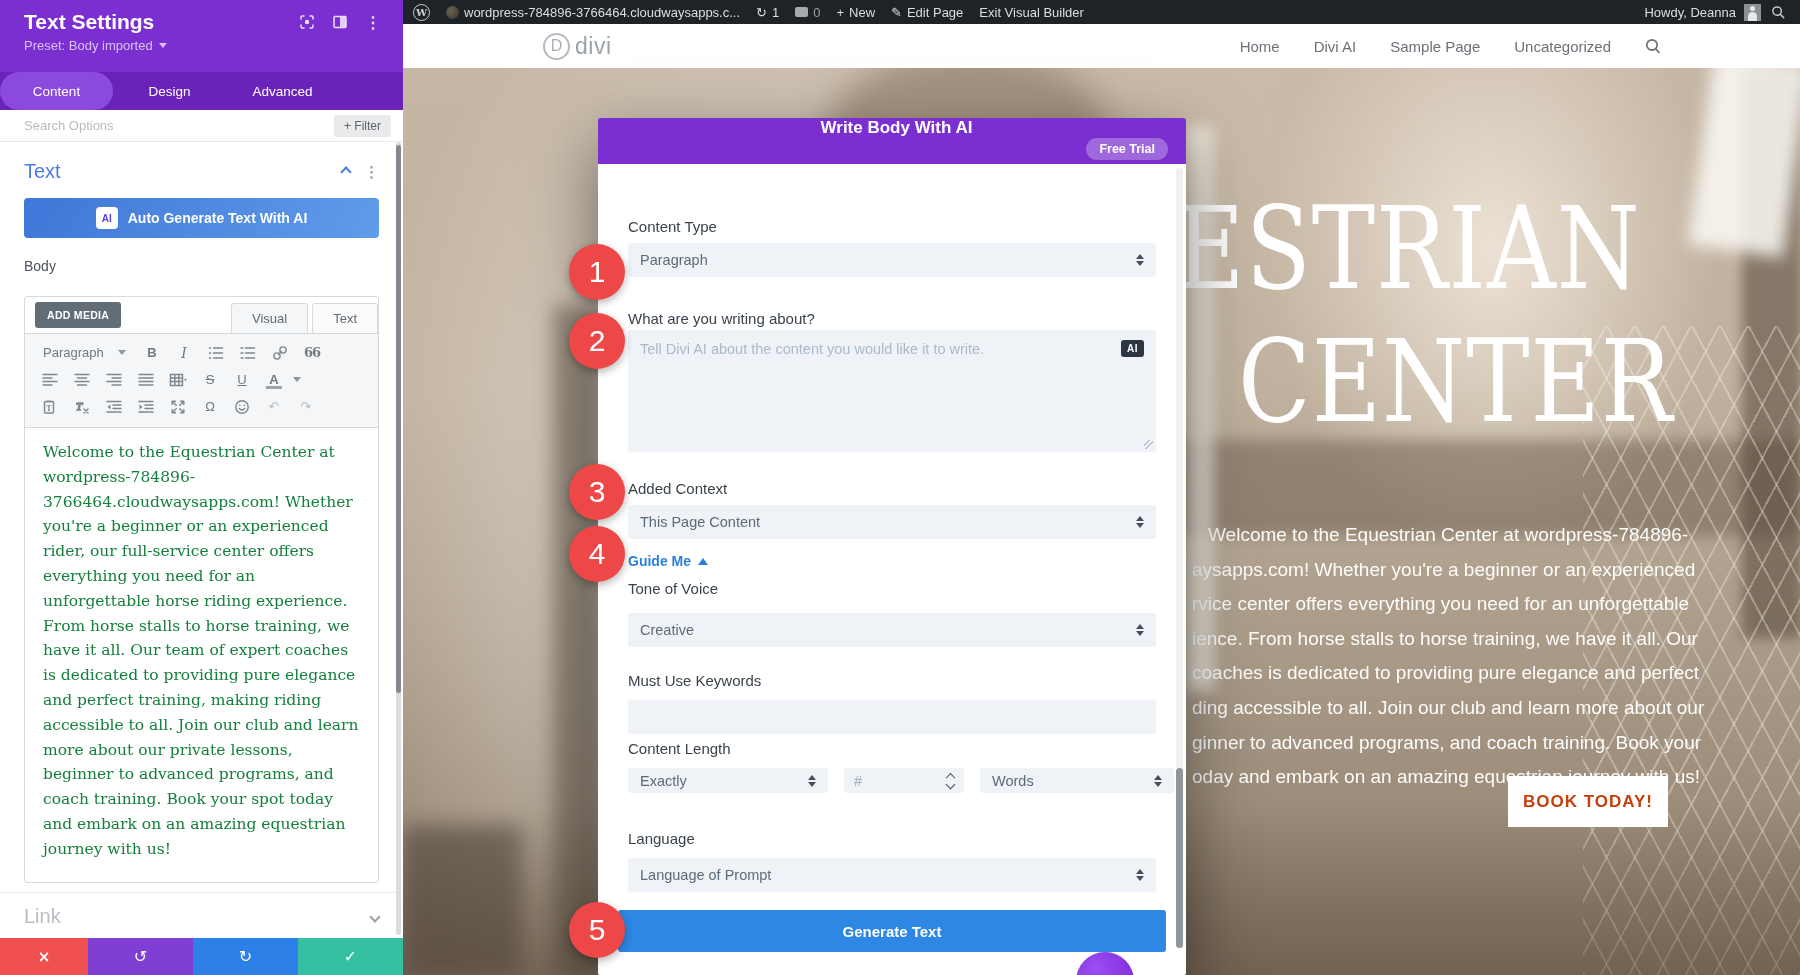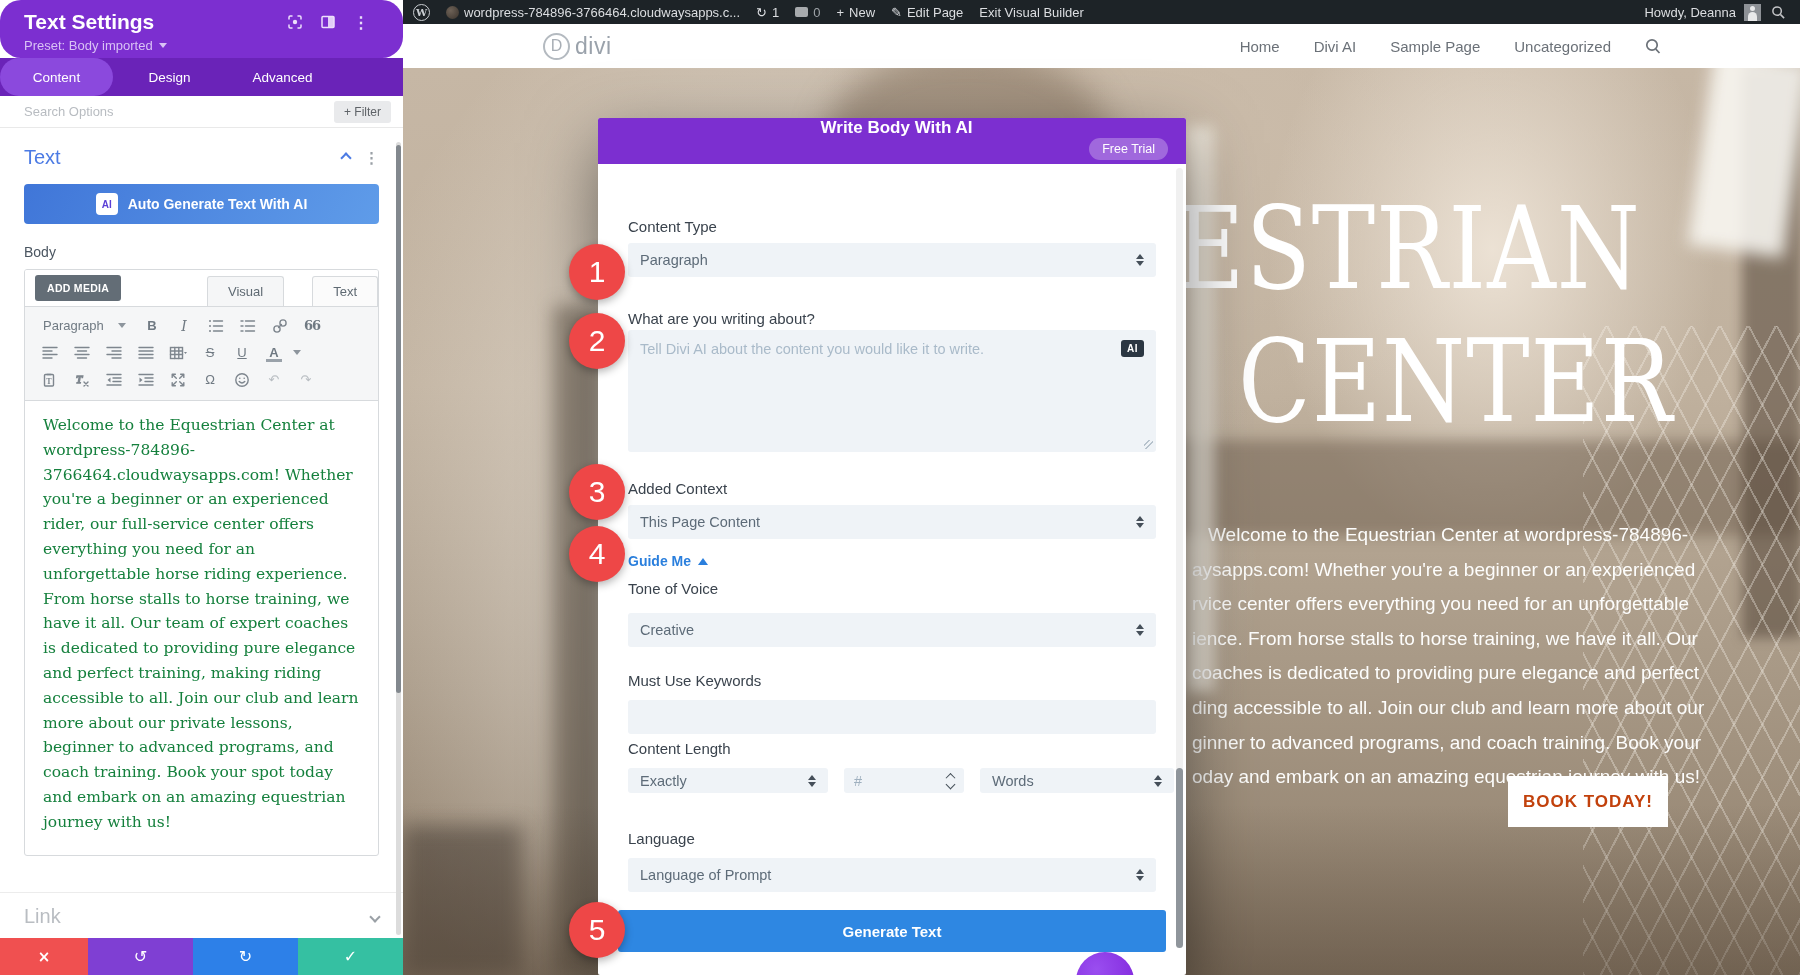--- a/index.html
+++ b/index.html
@@ -63,21 +63,21 @@
   .hero-para div:first-child { padding-left:16px; }
   .cta { position:absolute; left:1105px; top:708px; width:160px; height:51px; background:#fff; border:none;
     font-family:"Liberation Sans",sans-serif; font-size:17px; font-weight:bold; letter-spacing:1px; color:#c2410c; cursor:pointer; }
 
   
   .modal { position:absolute; left:598px; top:118px; width:588px; height:857px; background:#fff; z-index:30;
     box-shadow:0 25px 70px rgba(0,0,0,.5); border-radius:2px; }
   .m-head { position:absolute; left:0; right:0; top:0; height:46px; background:#7c2fd0; border-radius:2px 2px 0 0;
     display:flex; align-items:center; padding:0 18px 0 27px;flex-direction:column; }
   .m-title { color:#fff; font-size:17px; font-weight:600; }
-  .m-pill { margin-left:auto; background:rgba(255,255,255,.28); color:#fff; font-size:12.5px; font-weight:400;
+  .m-pill { margin-left:auto; background:rgba(255,255,255,.28); color:#fff; font-size:12.5px; font-weight:700;
     padding:4px 13px; border-radius:12px; }
   .m-x { color:#fff; font-size:20px; margin-left:16px; cursor:pointer; line-height:1; }
   .lb { position:absolute; left:30px; right:30px; font-size:15px; font-weight:500; color:#3a434d; }
   .sel { position:absolute; left:30px; right:30px; height:34px; background:#eff3f7; border-radius:3px;
     display:flex; align-items:center; padding:0 12px; font-size:14.5px; color:#5d6b78; cursor:pointer; }
   .ud { margin-left:auto; display:flex; flex-direction:column; gap:2px; }
   .ud i { width:0; height:0; border-left:4px solid transparent; border-right:4px solid transparent; }
   .ud .u { border-bottom:5px solid #454f59; }
   .ud .d { border-top:5px solid #454f59; }
   .m-ta { position:absolute; left:30px; right:30px; top:212px; height:122px; background:#eff3f7; border:none;
@@ -112,21 +112,21 @@
 
   .num { position:absolute; width:56px; height:56px; border-radius:50%; background:#ee4747; color:#fff; z-index:70;
     display:flex; align-items:center; justify-content:center; font-size:30px; box-shadow:0 3px 8px rgba(0,0,0,.3); }
   .n1{left:569px;top:244px;} .n2{left:569px;top:313px;} .n3{left:569px;top:464px;} .n4{left:569px;top:526px;} .n5{left:569px;top:902px;}
   .fab { position:absolute; left:1076px; top:952px; width:58px; height:58px; border-radius:50%; z-index:40;
     background:radial-gradient(circle at 35% 30%, #9a4ef0, #7c1fd8); cursor:pointer; }
 
   
   .panel { position:absolute; left:0; top:0; width:403px; height:975px; background:#fff; z-index:60;
     display:flex; flex-direction:column; }
-  .p-head { height:58px; background:#7c2fd0; padding:10px 34px 0 24px; color:#fff; flex:none;border-radius:21px; }
+  .p-head { height:72px; background:#7c2fd0; padding:10px 22px 0 24px; color:#fff; flex:none; }
   .p-head-row { display:flex; align-items:center; }
   .p-title { font-size:21px; font-weight:600; }
   .p-hicons { margin-left:auto; display:flex; align-items:center; gap:17px; }
   .p-hicons svg, .p-hicons span { cursor:pointer; }
   .p-dots { color:#e9ddf9; font-size:16px; font-weight:bold; }
   .p-preset { margin-top:4px; font-size:13px; color:#d9c2f5; display:flex; align-items:center; gap:6px; cursor:pointer; }
   .car { width:0; height:0; border-left:4px solid transparent; border-right:4px solid transparent; border-top:5px solid currentColor; display:inline-block; }
   .p-tabs { height:38px; background:#6a23b8; display:flex; flex:none; }
   .p-tab { width:113px; display:flex; align-items:center; justify-content:center; color:#fff; font-size:13.5px; cursor:pointer; }
   .p-tab.active { background:#8b49dd;border-radius:19px; }
@@ -143,25 +143,25 @@
   .chev { display:inline-block; width:8px; height:8px; border-right:2px solid currentColor; border-bottom:2px solid currentColor; cursor:pointer; }
   .chev.up { transform:rotate(225deg); color:#4c7be4; }
   .chev.down { transform:rotate(45deg); color:#9aa0a6; }
   .sec-dots { color:#9aa0a6; font-size:15px; font-weight:bold; cursor:pointer; }
   .ai-btn { margin-top:15px; height:40px; width:100%; border:none; border-radius:4px; cursor:pointer;
     background:linear-gradient(120deg,#4076d8 0%, #5f9ce9 100%); display:flex; align-items:center; justify-content:center; gap:10px; }
   .ai-chip { width:22px; height:22px; background:#fff; border-radius:4px; display:flex; align-items:center; justify-content:center;
     font-size:10px; font-weight:bold; color:#5b3fd6; }
   .ai-btn .lbl { color:#fff; font-size:14px; font-weight:600; }
   .body-label { margin-top:20px; font-size:14px; color:#4a5560; }
-  .editor { margin-top:9px; border:1px solid #d7dadd; border-radius:3px; overflow:hidden; }
+  .editor { margin-top:22px; border:1px solid #d7dadd; border-radius:3px; overflow:hidden; }
   .ed-top { height:36px; display:flex; align-items:flex-end; background:#fff; padding:0; }
   .add-media { margin:0 0 5px 10px; background:#636d76; color:#fff; border:none; border-radius:3px; font-size:10.5px;
     font-weight:bold; padding:7px 12px; letter-spacing:.3px; cursor:pointer; font-family:"Liberation Sans",sans-serif; }
-  .ed-tabs { margin-left:auto; display:flex; height:30px;gap:24px; }
+  .ed-tabs { margin-left:auto; display:flex; height:30px; }
   .ed-tab { padding:0 20px; display:flex; align-items:center; font-size:13px; color:#5f6a73; cursor:pointer;
     border:1px solid #d7dadd; border-bottom:none; border-radius:3px 3px 0 0; margin-left:4px; background:#fbfbfb; }
   .ed-tab.active { background:#f5f6f7; }
   .ed-toolbar { background:#f5f6f7; border-top:1px solid #d7dadd; border-bottom:1px solid #d7dadd; padding:5px 12px 7px; }
   .tb-row { display:flex; align-items:center; gap:6px; height:27px; }
   .ti { width:26px; height:22px; display:flex; align-items:center; justify-content:center; cursor:pointer;
     color:#707a83; font-size:13px; border-radius:2px; }
   .ti svg { stroke:#7e868e; fill:none; stroke-width:1.4; stroke-linecap:round; }
   .ti.dis { opacity:.45; }
   .tb-para { display:flex; align-items:center; gap:14px; font-size:13px; color:#707a83; cursor:pointer; padding:0 6px; width:96px; }

